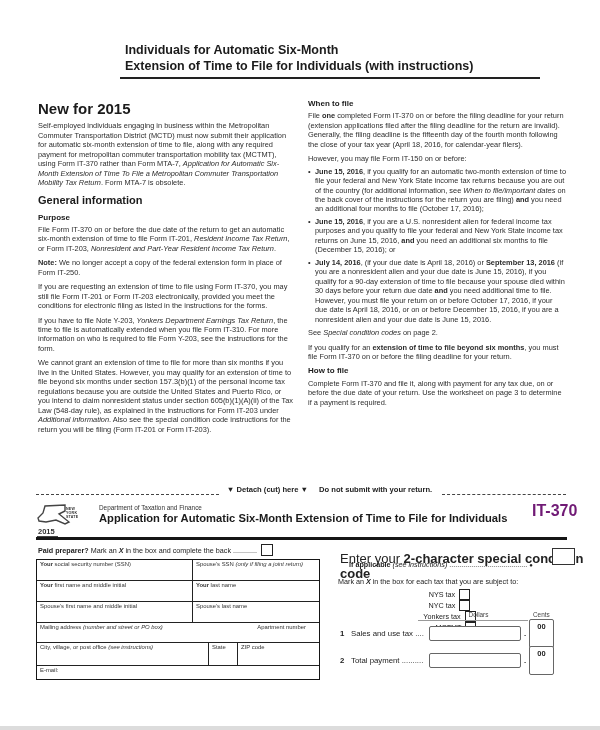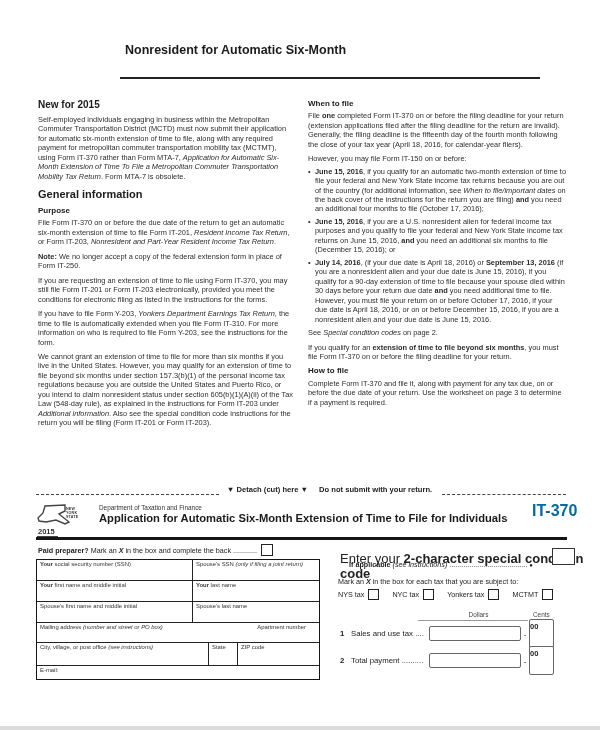--- a/index.html
+++ b/index.html
@@ -11,21 +11,21 @@
 
   
   .doc-title { left:125px; top:42px; font-size:12.5px; font-weight:bold; line-height:1.3; color:#1b1b1b; }
   .title-rule { left:120px; top:77px; width:420px; height:2px; background:#222; }
   .instructions-head { left:120px; top:80px; width:420px; text-align:center; font-size:11.5px; font-weight:bold; color:#1b1b1b; }
 
   
   .col { position:absolute; top:99px; font-size:7.4px; line-height:1.28; color:#2c2c2c; }
   #col-left  { left:38px;  width:257px; }
   #col-right { left:308px; width:258px; }
-  .h1 { font-size:10px; font-weight:bold; margin:0 0 3px; color:#1b1b1b; }
+  .h1 { font-size:15px; font-weight:bold; margin:0 0 3px; color:#1b1b1b; }
   .h1.gi { font-size:11px; margin:6px 0 4px; }
   .h2 { font-size:8px; font-weight:bold; margin:5px 0 2px; color:#1b1b1b; }
   .col p { margin:0 0 5px; }
   .bullet { display:flex; margin:0 0 3px; }
   .bm { flex:none; width:7px; }
   .bt { flex:1; }
 
   
   .detach { left:36px; top:482px; width:530px; height:13px; display:flex; align-items:flex-end; font-size:7.6px; font-weight:bold; color:#222; }
   .dash { border-bottom:1.6px dashed #444; height:7px; }
@@ -33,77 +33,78 @@
   .detach-label { padding:0 5px 1px 8px; }
   .detach-warning { padding:0 10px 1px 6px; }
 
   
   .logo { left:36px; top:503px; width:60px; height:36px; }
   .logo svg { position:absolute; left:0; top:0; }
   .logo-text { position:absolute; left:30px; top:4px; font-size:3.6px; font-weight:bold; line-height:1.15; letter-spacing:0.2px; color:#333; }
   .logo-year { position:absolute; left:1px; top:24px; font-size:7.5px; font-weight:bold; color:#333; border-bottom:1.4px solid #444; padding:0 3px 0 1px; }
   .dept { left:99px; top:504px; font-size:6.4px; color:#333; }
   .form-title { left:99px; top:512px; width:440px; font-size:11.2px; font-weight:bold; color:#1b1b1b; }
-  .form-number { left:532px; top:502px; font-size:16px; font-weight:bold; color:#0369a1; }
+  .form-number { left:532px; top:502px; font-size:16px; font-weight:bold; color:#701a75; }
   .header-rule { left:36px; top:537px; width:531px; height:2.6px; background:#151515; }
 
   .paid-preparer { left:38px; top:544px; font-size:7.2px; display:flex; align-items:center; }
   .checkbox { display:inline-block; width:11px; height:11px; border:1.3px solid #222; background:#fff; box-sizing:border-box; }
   .paid-preparer .checkbox { margin-left:4px; width:12px; height:12px; }
 
   
   .grid { left:36px; top:559px; width:284px; border:1.6px solid #151515; box-sizing:border-box; background:#fff; }
   .grow { display:flex; border-bottom:1px solid #222; box-sizing:border-box; }
   .grow.last { border-bottom:none; }
   .cell { border-right:1px solid #222; padding:1px 3px; font-size:5.9px; color:#333; box-sizing:border-box; overflow:hidden; }
   .cell.fill { flex:1; border-right:none; }
   .cell.split { display:flex; justify-content:space-between; }
 
   
   .cond1 { left:340px; top:551px; font-size:13px; }
   .cond2 { left:349px; top:560px; font-size:7.2px; }
   .cond-dot { font-size:6px; }
   .cond-box { left:552px; top:548px; width:23px; height:17px; border:1.6px solid #333; background:#fff; box-sizing:border-box; }
   .markx { left:338px; top:577px; font-size:7.2px; }
-  .tax-row { left:338px; top:589px; width:236px; display:flex; align-items:center; font-size:7.2px; }
+  .tax-row { left:338px; top:589px; width:236px; display:flex; align-items:center; font-size:7.2px;flex-direction:column; }
   .tax-item { display:flex; align-items:center; margin-right:13px; }
   .tax-item:last-child { margin-right:0; }
   .tax-item .checkbox { margin-left:4px; }
   .dollars-label { left:430px; top:611px; width:97px; text-align:center; font-size:6.4px; color:#444; }
   .dollars-rule { left:418px; top:620px; width:110px; height:1px; background:#999; }
   .cents-label { left:533px; top:611px; font-size:6.4px; color:#444; }
   .amt-row { position:absolute; left:340px; width:230px; display:flex; align-items:center; font-size:7.8px; }
   .amt-row.r1 { top:619px; } .amt-row.r2 { top:646px; }
   .amt-num { font-weight:bold; width:11px; }
   .amt-label { width:78px; }
   .amt-box { width:92px; height:15px; border:1.2px solid #666; border-radius:2px; background:#fff; box-sizing:border-box; }
   .amt-dot { width:8px; text-align:center; font-weight:bold; }
-  .amt-cents { width:25px; height:29px; border:1.2px solid #666; border-radius:2px; background:#fff; box-sizing:border-box; text-align:left; font-weight:bold; font-size:7.5px; line-height:13px; }
+  .amt-cents { width:25px; height:29px; border:1.2px solid #666; border-radius:2px; background:#fff; box-sizing:border-box; text-align:center; font-weight:bold; font-size:7.5px; line-height:13px; }
 
   .bottom-edge { left:0; top:726px; width:600px; height:4px; background:#dcdcdc; }
 </style>
 </head>
 <body>
 
 <div class="page">
 
   <div class="abs doc-title">
-    <div>Nonresident for Automatic Six-Month</div>
+    <div>Individuals for Automatic Six-Month</div>
+    <div>Extension of Time to File for Individuals (with instructions)</div>
   </div>
   <div class="abs title-rule"></div>
 
   <div class="col" id="col-left">
     <div class="h1">New for 2015</div>
     <p><span>Self-employed individuals engaging in business within the Metropolitan Commuter Transportation District (MCTD) must now submit their application for automatic six-month extension of time to file, along with any required payment for metropolitan commuter transportation mobility tax (MCTMT), using Form IT-370 rather than Form MTA-7, </span><span style="font-style: italic;">Application for Automatic Six-Month Extension of Time To File a Metropolitan Commuter Transportation Mobility Tax Return</span><span>. Form MTA-7 is obsolete.</span></p>
     <div class="h1 gi">General information</div>
     <div class="h2">Purpose</div>
     <p><span>File Form IT-370 on or before the due date of the return to get an automatic six-month extension of time to file Form IT-201, </span><span style="font-style: italic;">Resident Income Tax Return</span><span>, or Form IT-203, </span><span style="font-style: italic;">Nonresident and Part-Year Resident Income Tax Return</span><span>.</span></p>
     <p><span style="font-weight: bold;">Note:</span><span> We no longer accept a copy of the federal extension form in place of Form IT-250.</span></p>
     <p><span>If you are requesting an extension of time to file using Form IT-370, you may still file Form IT-201 or Form IT-203 electronically, provided you meet the conditions for electronic filing as listed in the instructions for the forms.</span></p>
-    <p><span>If you have to file Form Y-203, </span><span style="font-style: italic;">Yonkers Department Earnings Tax Return</span><span>, the time to file is automatically extended when you file Form IT-310. For more information on who is required to file Form Y-203, see the instructions for the form.</span></p>
+    <p><span>If you have to file Note Y-203, </span><span style="font-style: italic;">Yonkers Department Earnings Tax Return</span><span>, the time to file is automatically extended when you file Form IT-310. For more information on who is required to file Form Y-203, see the instructions for the form.</span></p>
     <p><span>We cannot grant an extension of time to file for more than six months if you live in the United States. However, you may qualify for an extension of time to file beyond six months under section 157.3(b)(1) of the personal income tax regulations because you are outside the United States and Puerto Rico, or you intend to claim nonresident status under section 605(b)(1)(A)(ii) of the Tax Law (548-day rule), as explained in the instructions for Form IT-203 under </span><span style="font-style: italic;">Additional information</span><span>. Also see the special condition code instructions for the return you will be filing (Form IT-201 or Form IT-203).</span></p>
   </div>
 
   <div class="col" id="col-right">
     <div class="h2" style="margin-top:0">When to file</div>
     <p><span>File </span><span style="font-weight: bold;">one</span><span> completed Form IT-370 on or before the filing deadline for your return (extension applications filed after the filing deadline for the return are invalid). Generally, the filing deadline is the fifteenth day of the fourth month following the close of your tax year (April 18, 2016, for calendar-year filers).</span></p>
     <p style="margin-bottom:3px"><span>However, you may file Form IT-150 on or before:</span></p>
     <div class="bullet">
       <span class="bm">•</span>
       <span class="bt"><span style="font-weight: bold;">June 15, 2016</span><span>, if you qualify for an automatic two-month extension of time to file your federal and New York State income tax returns because you are out of the country (for additional information, see </span><span style="font-style: italic;">When to file/important dates</span><span> on the back cover of the instructions for the return you are filing) </span><span style="font-weight: bold;">and</span><span> you need an additional four months to file (October 17, 2016);</span></span>

